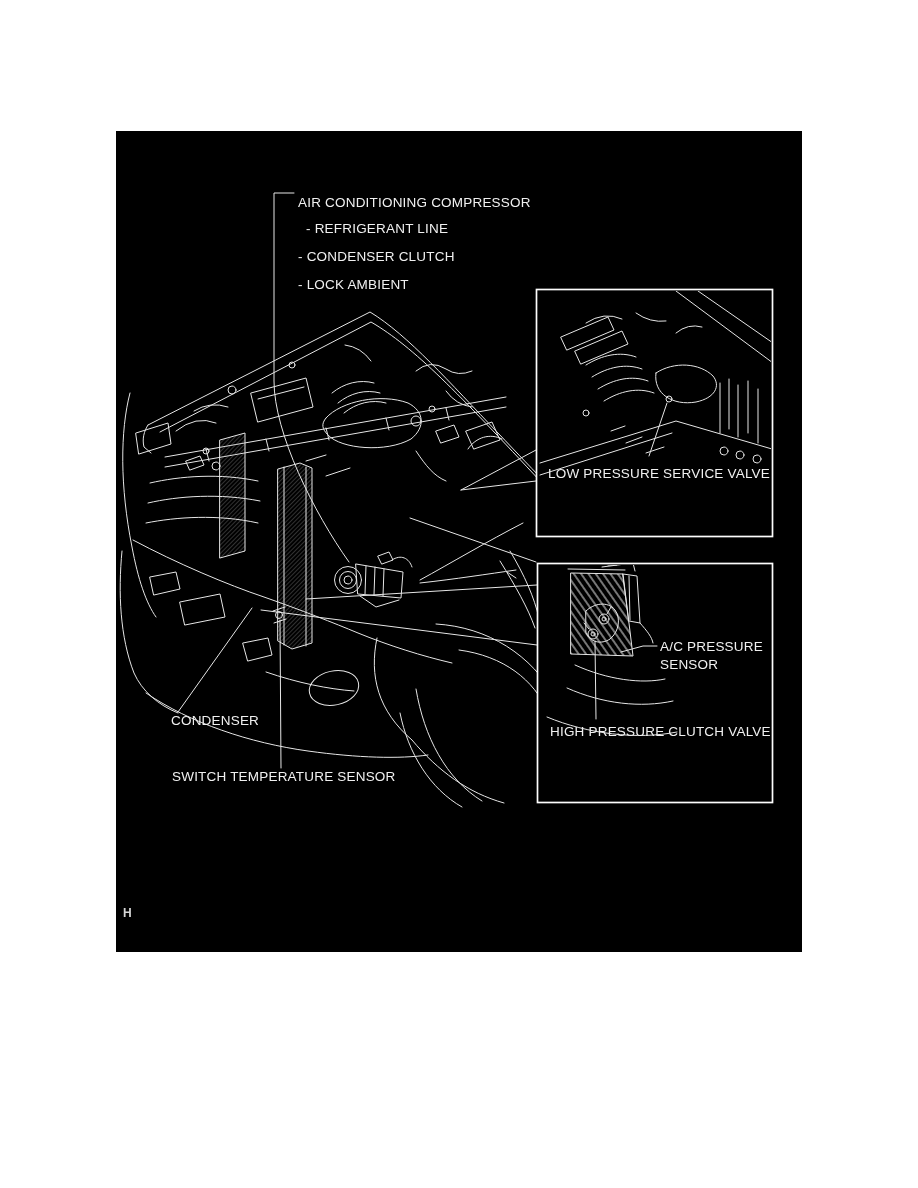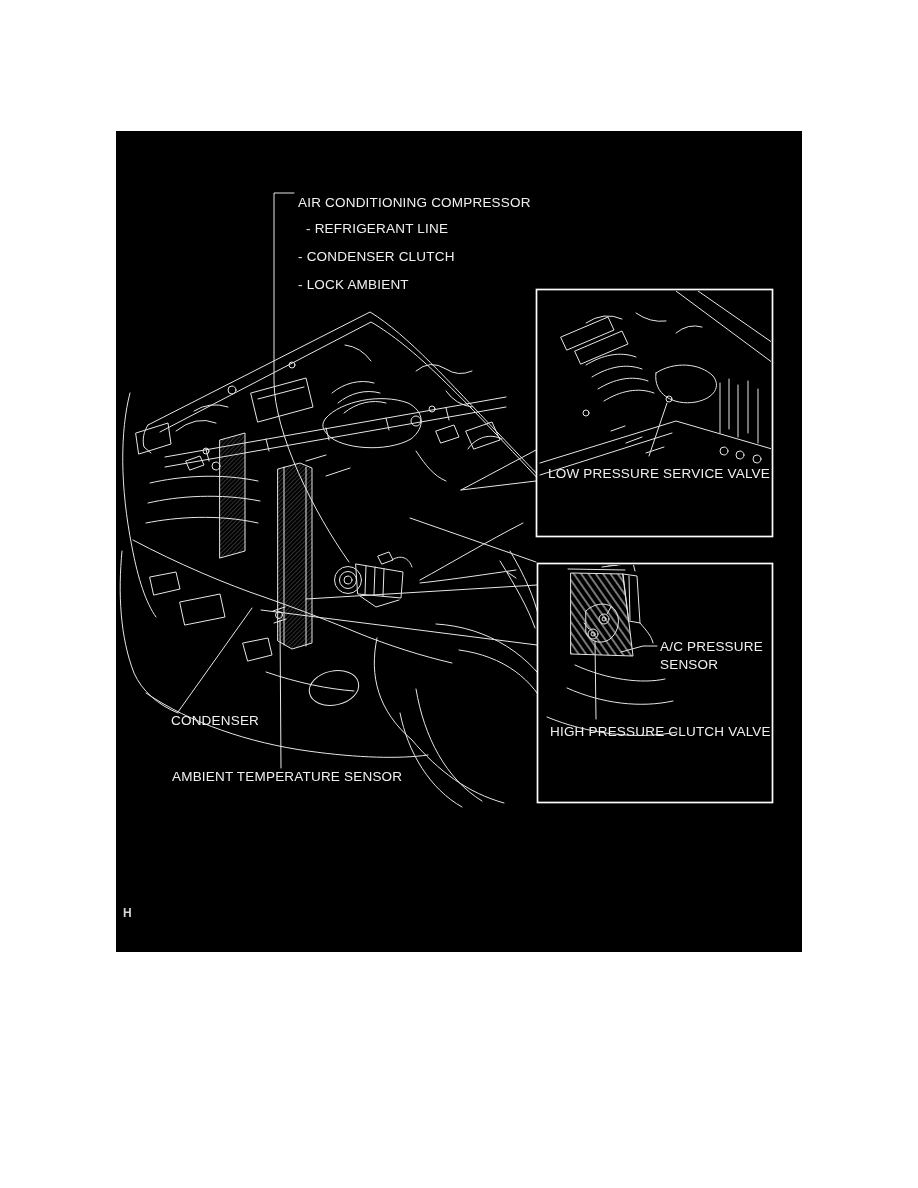--- a/index.html
+++ b/index.html
@@ -213,17 +213,17 @@
     <div class="lbl" style="left:182px;top:118px;">- CONDENSER CLUTCH</div>
     <div class="lbl" style="left:182px;top:146px;">- LOCK AMBIENT</div>
 
     <div class="lbl" style="left:432px;top:335px;">LOW PRESSURE SERVICE VALVE</div>
 
     <div class="lbl" style="left:544px;top:508px;">A/C PRESSURE</div>
     <div class="lbl" style="left:544px;top:526px;">SENSOR</div>
     <div class="lbl" style="left:434px;top:593px;">HIGH PRESSURE CLUTCH VALVE</div>
 
     <div class="lbl" style="left:47px;top:582px;margin-left:8px;">CONDENSER</div>
-    <div class="lbl" style="left:56px;top:638px;">AMBIENT TEMPERATURE SENSOR</div>
+    <div class="lbl" style="left:56px;top:638px;">SWITCH TEMPERATURE SENSOR</div>
 
     <div class="foot">H</div>
   </div>
 </div>
 
 </body></html>

